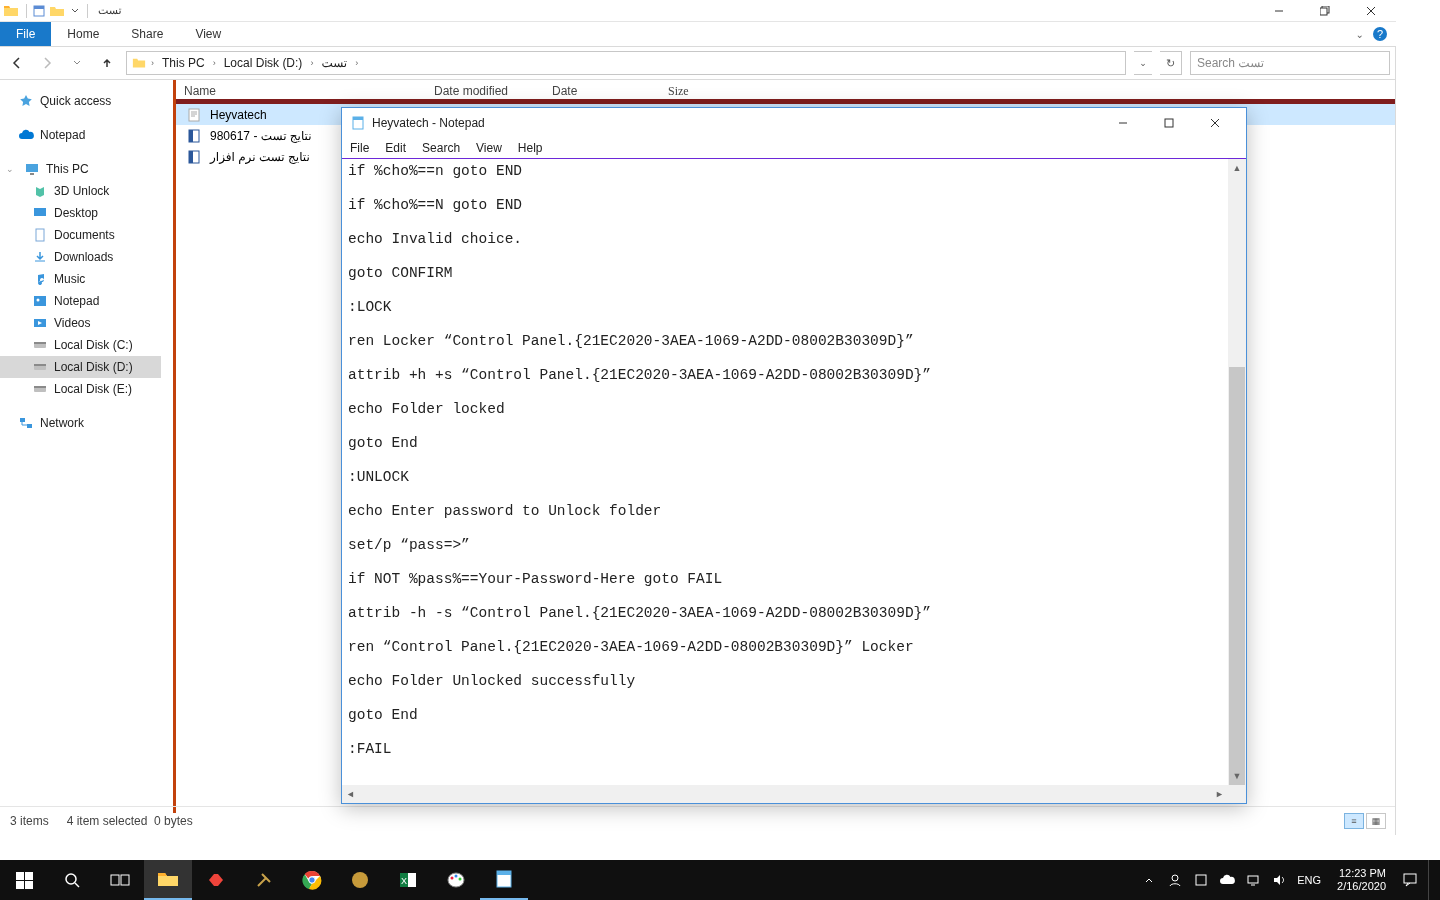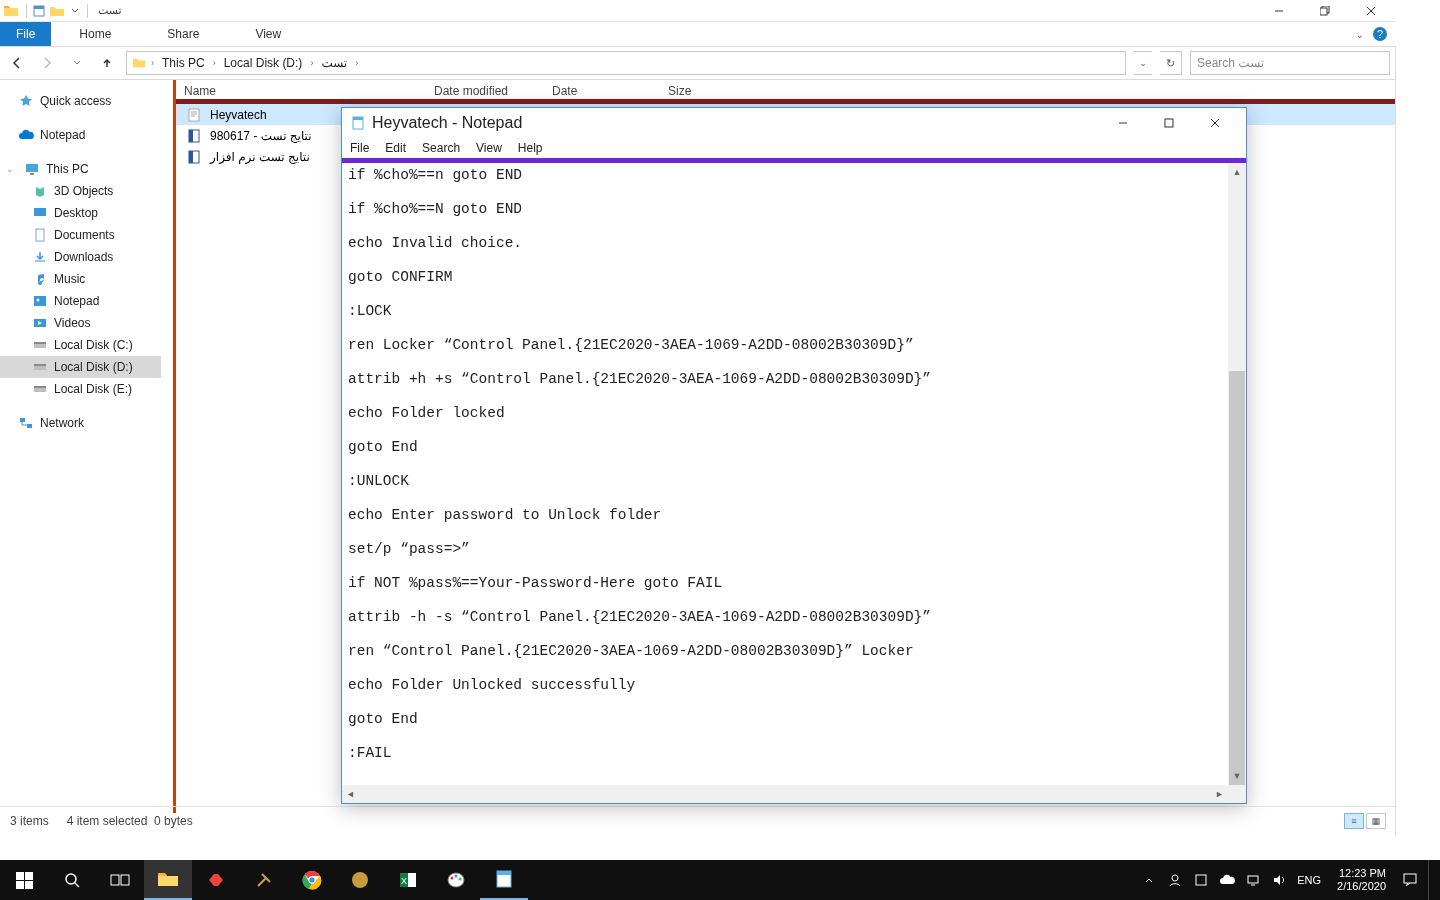--- a/index.html
+++ b/index.html
@@ -14,21 +14,21 @@
 .titlebar .sep { width:1px; height:14px; background:#ccc; margin:0 4px; }
 .titlebar .qat { display:flex; align-items:center; gap:2px; }
 .titlebar .qat .ico { width:16px; height:16px; display:inline-flex; align-items:center; justify-content:center; }
 .titlebar .title-text { margin-left:6px; }
 .titlebar .wincontrols { margin-left:auto; display:flex; }
 .titlebar .wincontrols div { width:46px; height:22px; display:flex; align-items:center; justify-content:center; color:#555; }
 
 
 .ribbon { height:25px; display:flex; align-items:stretch; font-size:12px; border-bottom:1px solid #dadada; }
 .ribbon .file-tab { background:#1979ca; color:#fff; padding:0 16px; display:flex; align-items:center; }
-.ribbon .tab { padding:0 28px; display:flex; align-items:center; color:#333; }
+.ribbon .tab { padding:0 16px; display:flex; align-items:center; color:#333; }
 .ribbon .help { margin-left:auto; display:flex; align-items:center; gap:8px; padding-right:8px; color:#1979ca; }
 .ribbon .chev { font-size:10px; color:#666; }
 
 
 .addr-row { height:33px; display:flex; align-items:center; gap:8px; padding:0 6px; border-bottom:1px solid #dadada; }
 .nav-btn { width:22px; height:22px; display:flex; align-items:center; justify-content:center; color:#777; border-radius:2px; }
 .nav-btn.enabled { color:#333; }
 .addr-box { flex:1; height:24px; border:1px solid #c7c7c7; display:flex; align-items:center; padding:0 4px; font-size:12px; gap:2px; }
 .addr-box .folder-ico-sm { width:16px; height:16px; display:inline-flex; align-items:center; justify-content:center; }
 .addr-box .crumb { padding:0 4px; color:#222; }
@@ -46,39 +46,39 @@
 .navpane .node.sel { background:#d8d8d8; }
 .navpane .tw { width:10px; color:#999; font-size:9px; margin-left:-12px; margin-right:2px; }
 .ico16 { width:16px; height:16px; display:inline-flex; align-items:center; justify-content:center; flex-shrink:0; }
 
 .listpane { flex:1; position:relative; }
 .col-headers { display:flex; height:24px; border-bottom:5px solid #7f1d1d; font-size:12px; color:#444; }
 .col { padding:4px 8px; border-right:1px solid transparent; }
 .c-name { width:250px; }
 .c-date { width:118px; }
 .c-type { width:116px; }
-.c-size { width:80px; }
+.c-size { width:80px;font-family:Liberation Serif, serif; }
 .filelist .row { display:flex; align-items:center; height:21px; font-size:12px; padding-left:10px; gap:6px; }
 .filelist .row.sel { background:#cde8ff; }
 .filelist .row .ico16 { margin-right:2px; }
 
 
 .statusbar { position:absolute; left:0; bottom:0; width:1396px; height:22px; border-top:1px solid #e5e5e5; display:flex; align-items:center; font-size:12px; color:#444; padding:14px 10px; gap:18px; }
 .statusbar .viewbtns { margin-left:auto; display:flex; gap:2px; }
 .statusbar .viewbtns div { width:20px; height:16px; border:1px solid #c7c7c7; display:flex; align-items:center; justify-content:center; font-size:9px; color:#555; }
 .statusbar .viewbtns .act { background:#cde8ff; border-color:#7bb3e0; }
 
 
 .notepad { position:absolute; left:341px; top:107px; width:906px; height:697px; background:#fff; border:1px solid #4a90d9; box-shadow:0 4px 20px rgba(0,0,0,.25); display:flex; flex-direction:column; }
-.np-title { height:30px; display:flex; align-items:center; padding:0 8px; font-size:16px; color:#222; background:#fff; }
+.np-title { height:30px; display:flex; align-items:center; padding:0 8px; font-size:12px; color:#222; background:#fff; }
 .np-title .np-ico { width:16px; height:16px; margin-right:6px; display:inline-flex; align-items:center; justify-content:center; }
 .np-title .np-controls { margin-left:auto; display:flex; }
 .np-title .np-controls div { width:46px; height:30px; display:flex; align-items:center; justify-content:center; color:#333; font-size:11px; }
 .np-menu { height:20px; display:flex; align-items:center; gap:16px; padding:0 8px; font-size:12px; color:#222; }
-.np-body { flex:1; position:relative; border-top:5px solid #6d28d9;text-decoration:underline; }
+.np-body { flex:1; position:relative; border-top:1px solid #6d28d9;text-decoration:underline; }
 .np-text { position:absolute; left:0; top:0; right:18px; bottom:18px; padding:4px 6px; font-family:Consolas,"Courier New",monospace; font-size:14.5px; line-height:17px; white-space:pre; color:#222; overflow:hidden; }
 .np-vscroll { position:absolute; right:0; top:0; bottom:18px; width:18px; background:#f0f0f0; }
 .np-vscroll .arrow { height:18px; display:flex; align-items:center; justify-content:center; color:#666; font-size:9px; }
 .np-vscroll .track { position:absolute; top:18px; bottom:18px; left:0; right:0; }
 .np-vscroll .thumb { position:absolute; left:1px; right:1px; top:190px; height:430px; background:#c7c7c7; }
 .np-hscroll { position:absolute; left:0; right:18px; bottom:0; height:18px; background:#f0f0f0; display:flex; align-items:center; justify-content:space-between; color:#666; font-size:9px; padding:0 4px; }
 .np-corner { position:absolute; right:0; bottom:0; width:18px; height:18px; background:#f0f0f0; }
 
 
 .taskbar { position:absolute; left:0; bottom:0; width:1440px; height:40px; background:#101010; display:flex; align-items:center; color:#fff; }
@@ -237,21 +237,21 @@
               </svg>
             </span>
           <span>This PC</span>
         </div>
         <div class="node sub">
             <span class="ico16">
               <svg width="14" height="14" viewBox="0 0 14 14">
                 <path fill="#52c2a8" d="M3 3l4 2 4-2v8l-4 2-4-2z"></path>
               </svg>
             </span>
-            <span>3D Objects</span>
+            <span>3D Unlock</span>
           </div>
         <div class="node sub">
             <span class="ico16">
               <svg width="14" height="14" viewBox="0 0 14 14">
                 <rect x="1" y="2" width="12" height="8" fill="#3a96dd"></rect>
               </svg>
             </span>
             <span>Desktop</span>
           </div>
         <div class="node sub">

